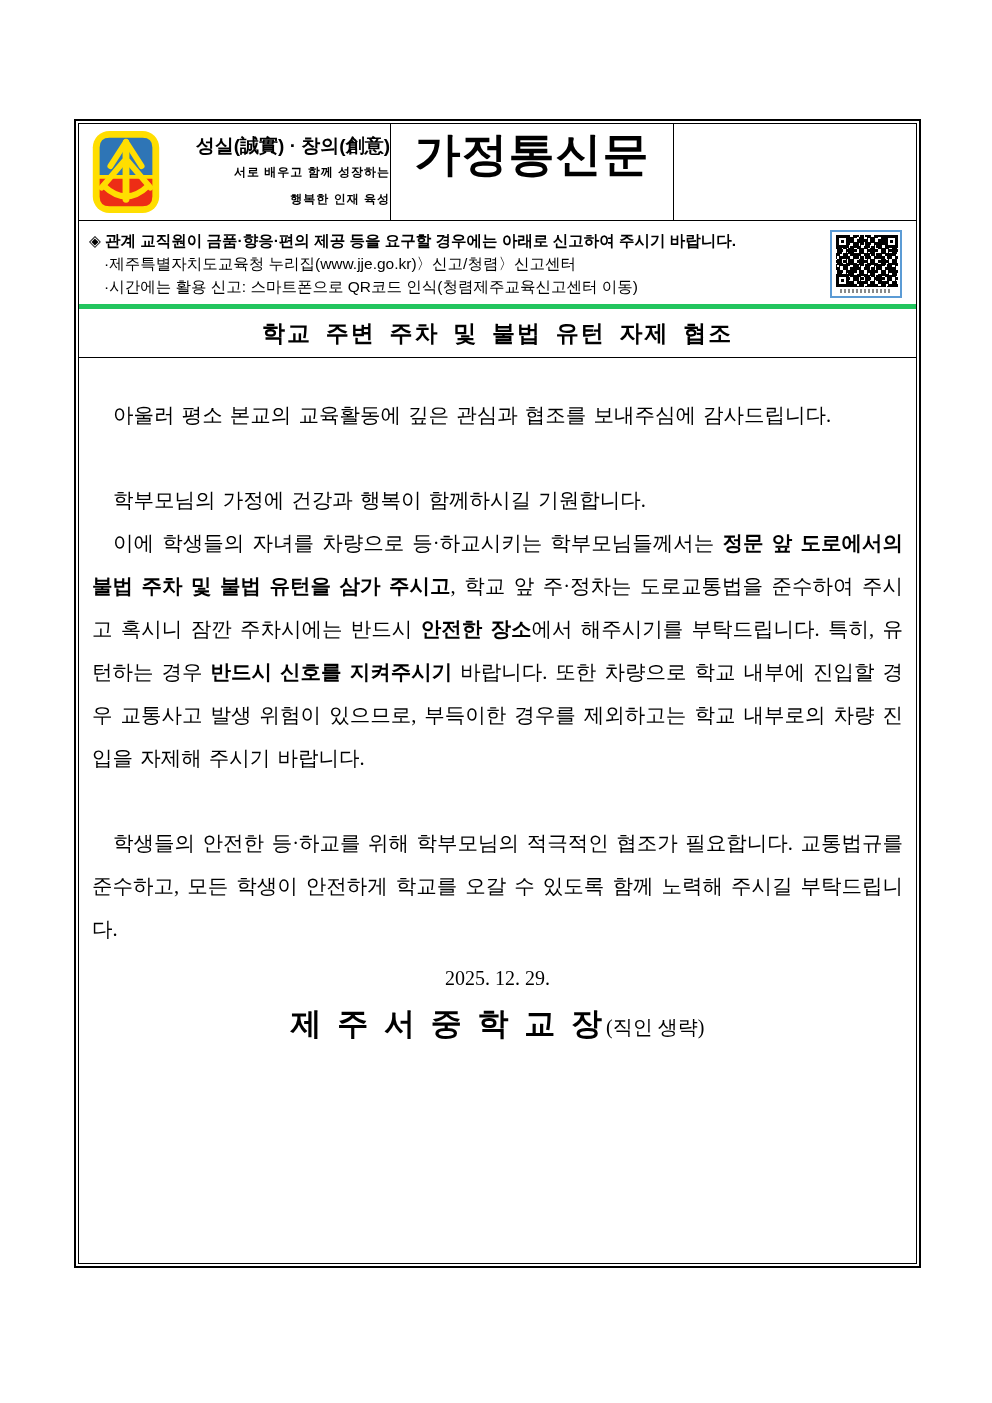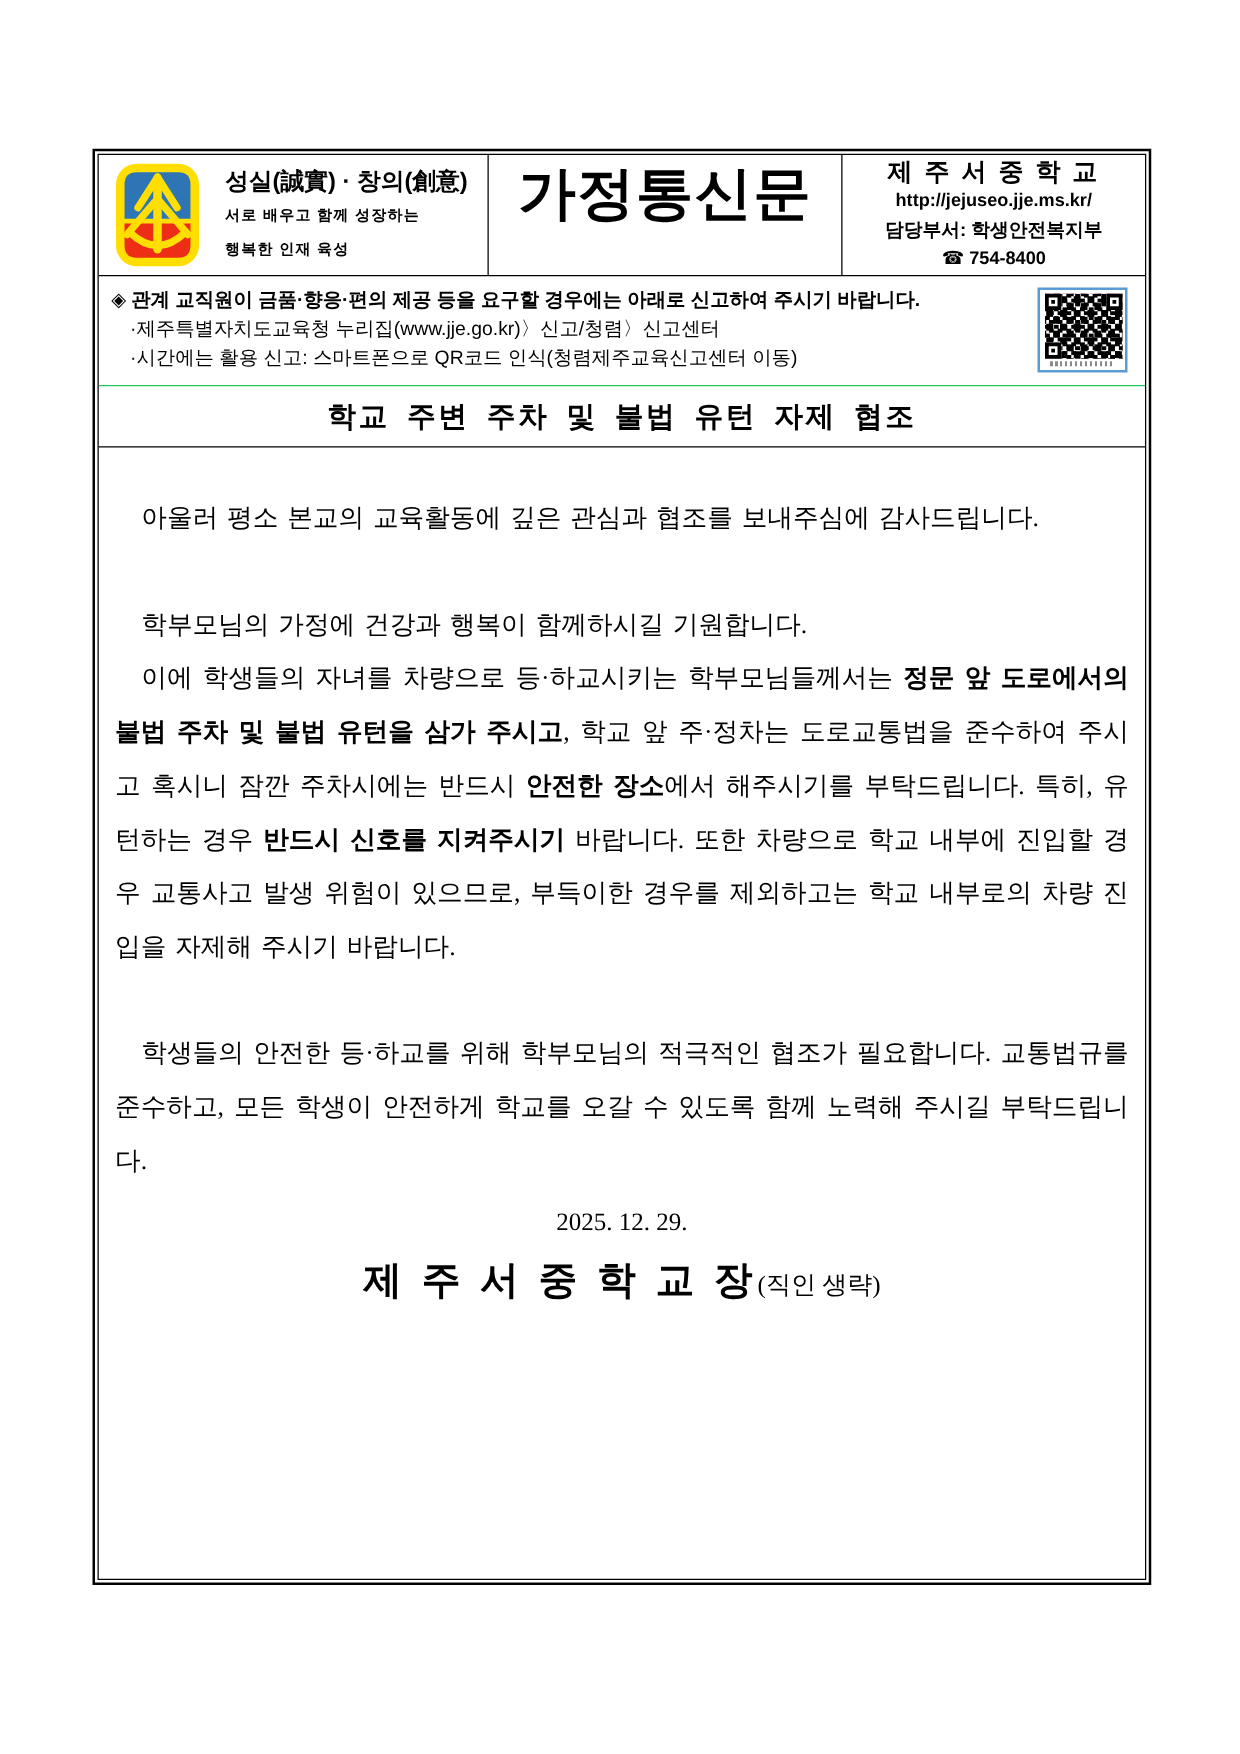--- a/index.html
+++ b/index.html
@@ -18,21 +18,21 @@
     display:flex; flex-direction:column;
   }
   
   .header-row { height:97px; display:flex; border-bottom:1px solid #000; }
   .header-left {
     width:312px; border-right:1px solid #000;
     display:flex; align-items:center; padding-left:12px;
   }
   .logo { width:70px; height:84px; flex:0 0 auto; }
   .motto {
-    flex:1; text-align:left; line-height:27px;
+    flex:1; text-align:right; line-height:27px;
     font-family:"Liberation Sans","DejaVu Sans",sans-serif;
     margin-left:19px;
   }
   .motto-1 { font-weight:bold; font-size:19px; }
   .motto-2, .motto-3 { font-size:12px; letter-spacing:1px;font-weight:bold; }
   .header-center {
     width:283px; border-right:1px solid #000;
     display:flex; align-items:flex-start; justify-content:center;
   }
   .doc-type {
@@ -43,21 +43,21 @@
     flex:1; display:flex; flex-direction:column; align-items:center;
     justify-content:center; line-height:23px; padding-top:2px;
     font-family:"Liberation Sans","DejaVu Sans",sans-serif;
   }
   .school-name { font-weight:bold; font-size:20px; letter-spacing:2px; }
   .school-url  { font-weight:bold; font-size:14.5px; }
   .school-dept { font-weight:bold; font-size:15px; }
   .school-phone{ font-weight:bold; font-size:14.5px; }
   
   .notice-row {
-    height:88px; border-bottom:1px solid #22c55e; position:relative;
+    height:88px; border-bottom:5px solid #22c55e; position:relative;
     padding:8px 104px 0 10px;
     font-family:"Liberation Sans","DejaVu Sans",sans-serif;
   }
   .notice-line1 { font-weight:bold; font-size:15.5px; line-height:23px; }
   .notice-line2, .notice-line3 { font-size:15.5px; line-height:23px; padding-left:15px; }
   .diamond { margin-right:4px; }
   .qr-box {
     position:absolute; right:14px; top:9px; width:72px; height:68px;
     border:2px solid #5B9BD5; background:#fff; padding:3px 4px 2px 4px;
   }
@@ -119,26 +119,20 @@
         </svg>
         <div class="motto">
           <div class="motto-1">성실(誠實) · 창의(創意)</div>
           <div class="motto-2">서로 배우고 함께 성장하는</div>
           <div class="motto-3">행복한 인재 육성</div>
         </div>
       </div>
       <div class="header-center">
         <div class="doc-type">가정통신문</div>
       </div>
-      <div class="header-right">
-        <div class="school-name">제 주 서 중 학 교</div>
-        <div class="school-url">http://jejuseo.jje.ms.kr/</div>
-        <div class="school-dept">담당부서: 학생안전복지부</div>
-        <div class="school-phone">☎ 754-8400</div>
-      </div>
     </div>
 
     <div class="notice-row">
       <div class="notice-line1"><span class="diamond">◈</span><span>관계 교직원이 금품·향응·편의 제공 등을 요구할 경우에는 아래로 신고하여 주시기 바랍니다.</span></div>
       <div class="notice-line2">·제주특별자치도교육청 누리집(www.jje.go.kr)〉신고/청렴〉신고센터</div>
       <div class="notice-line3">·시간에는 활용 신고: 스마트폰으로 QR코드 인식(청렴제주교육신고센터 이동)</div>
       <div class="qr-box">
         <div class="qr-modules">
           <div class="finder tl"></div>
           <div class="finder tr"></div>

